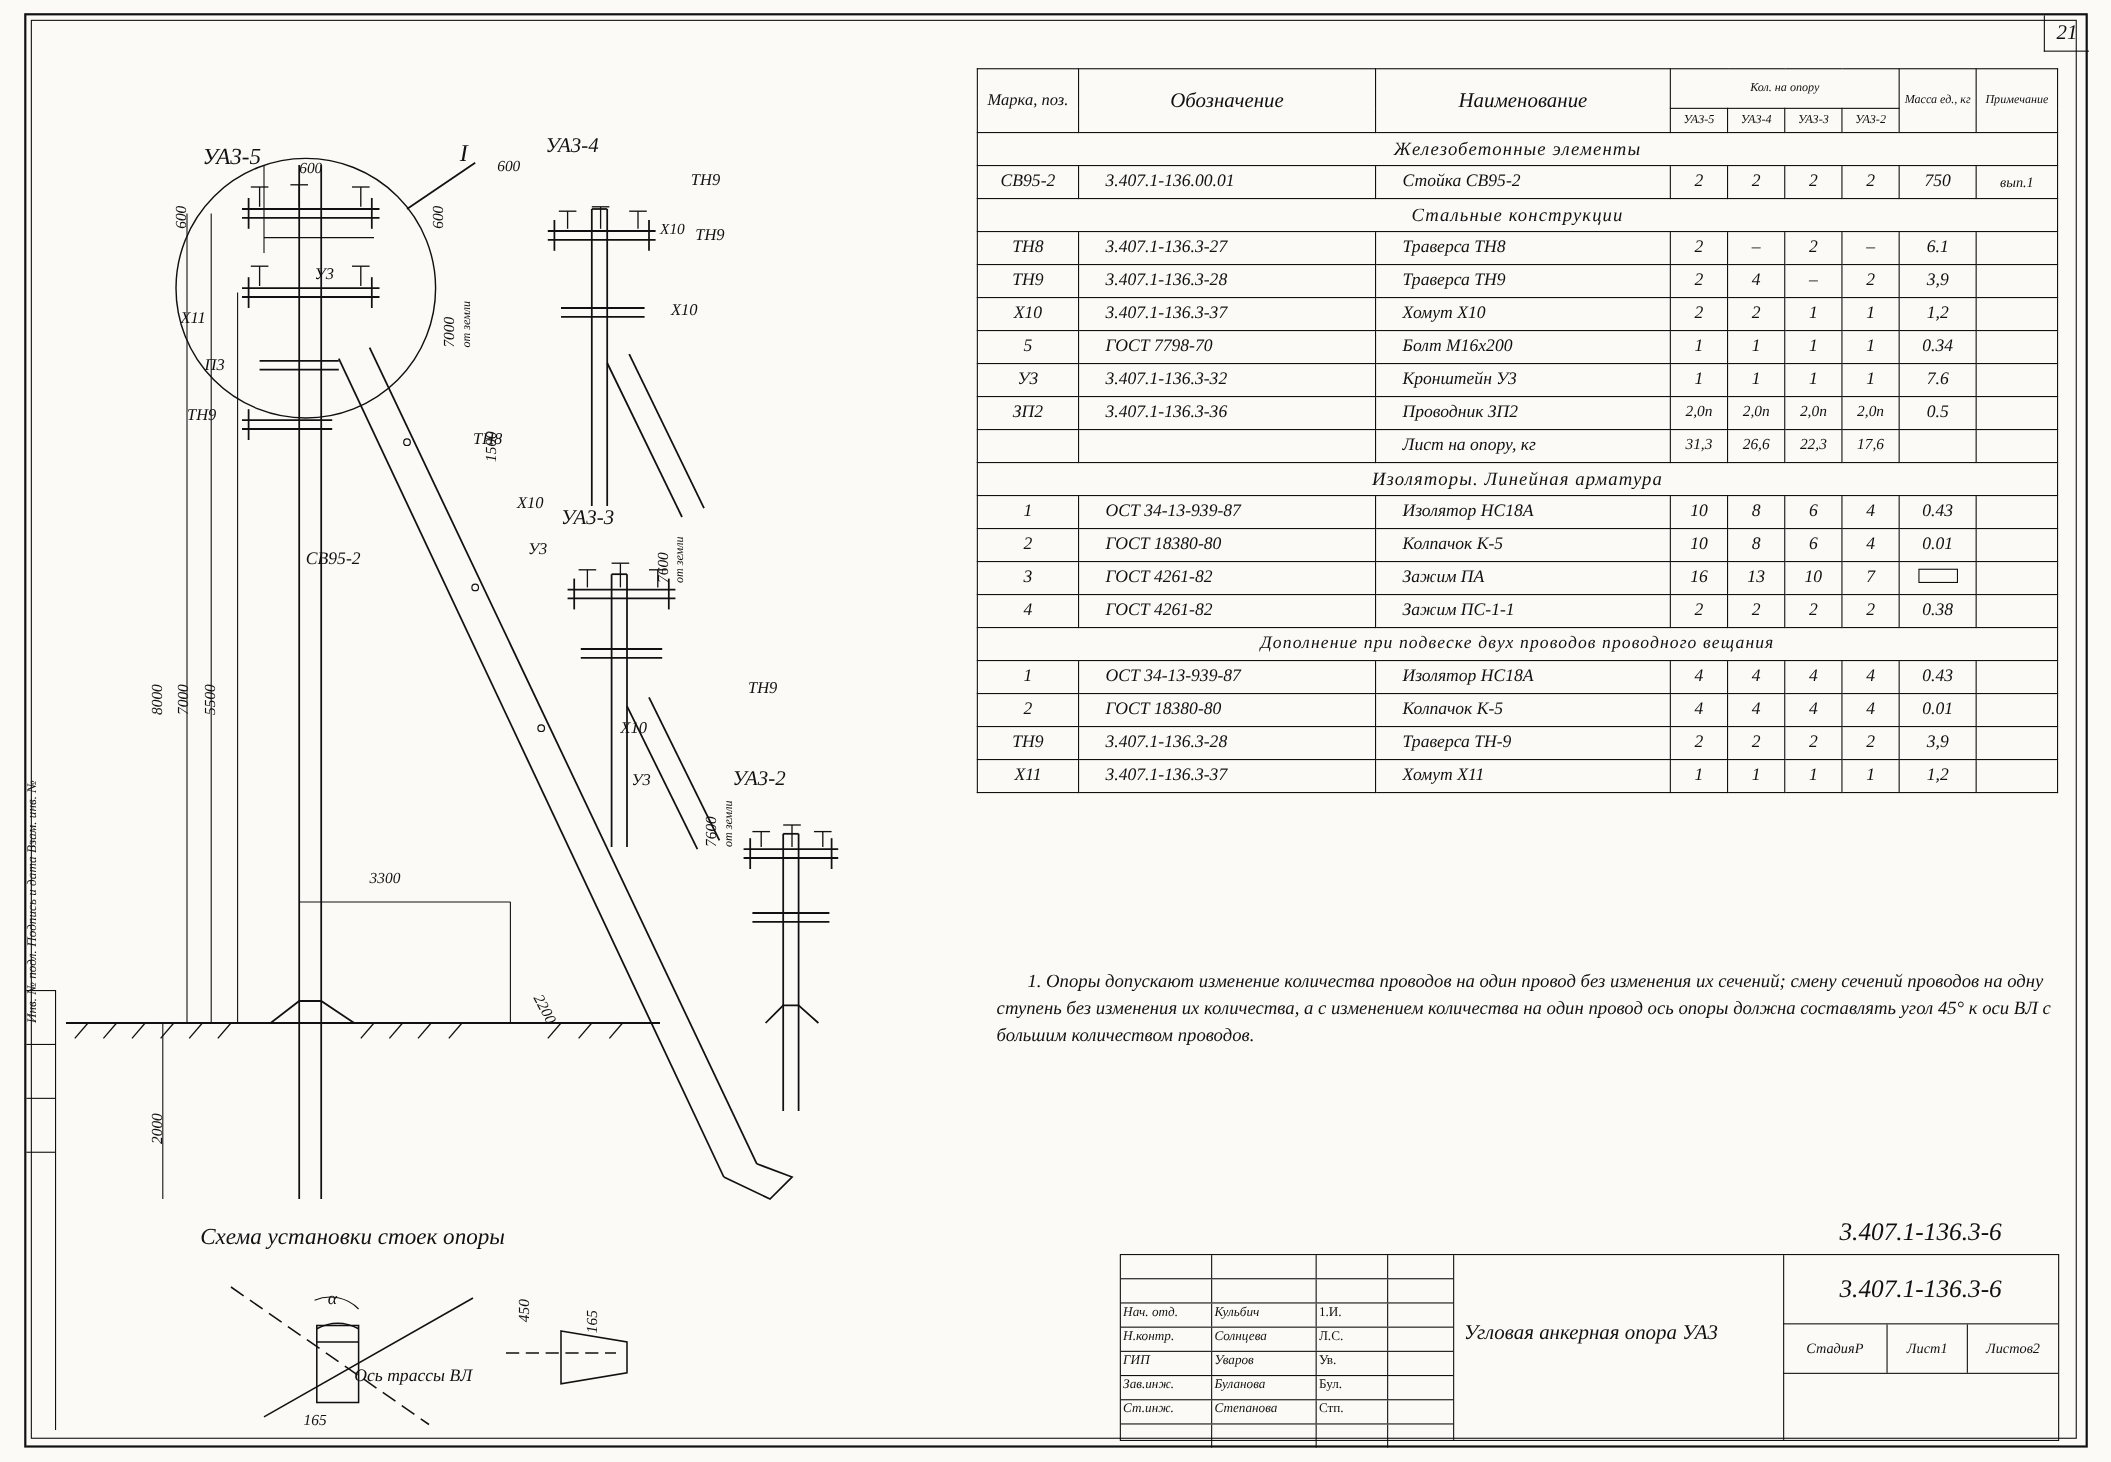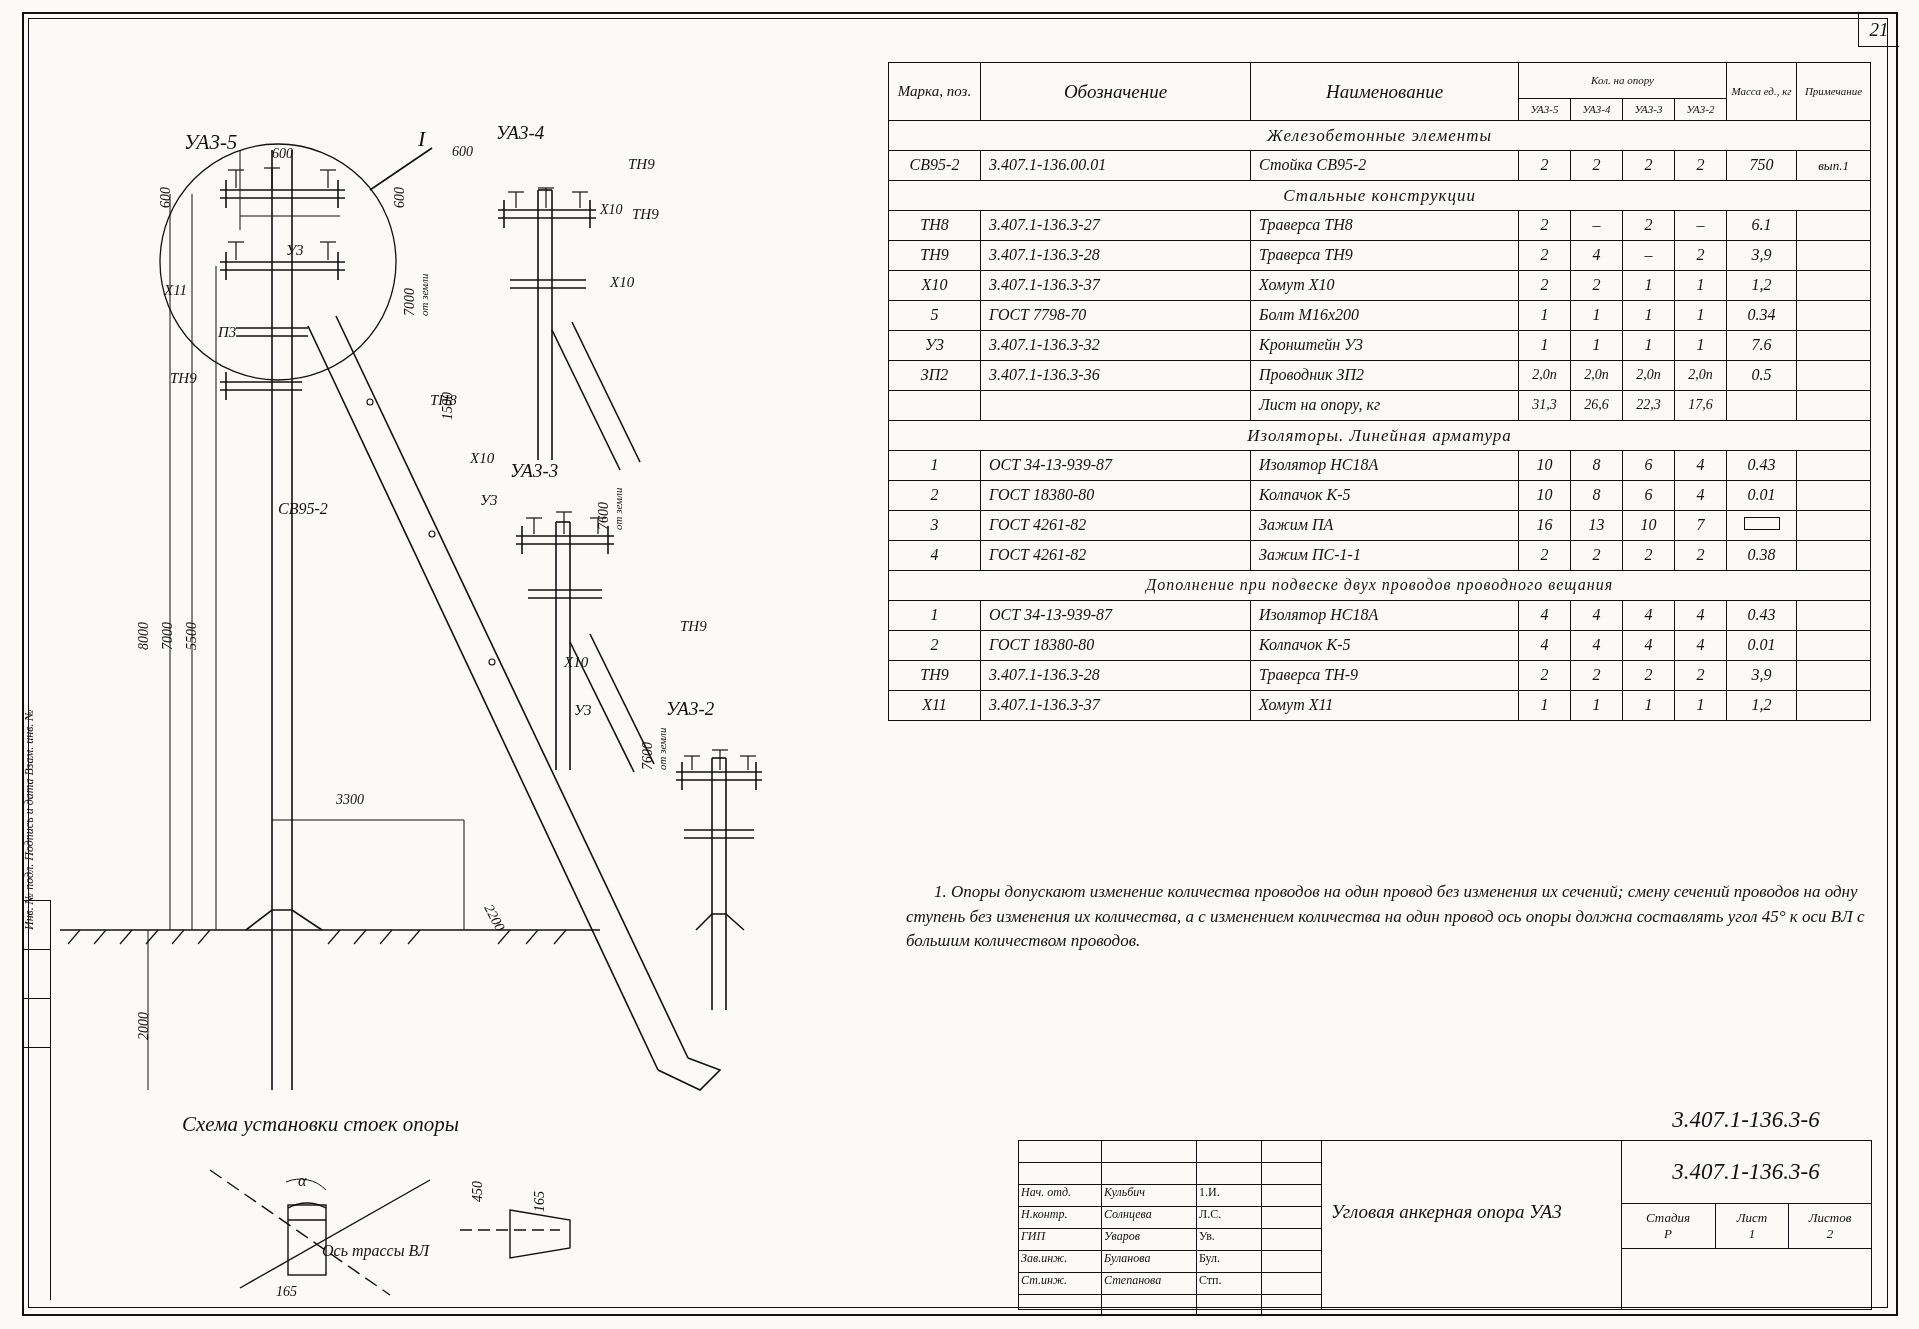--- a/index.html
+++ b/index.html
@@ -20,21 +20,21 @@
 
   
   .draw{position:absolute;left:40px;top:30px;width:860px;height:1270px;}
   .lbl{position:absolute;font-style:italic;white-space:nowrap;}
   .dim{position:absolute;font-style:italic;font-size:14px;white-space:nowrap;}
   .vert{transform:rotate(-90deg);transform-origin:0 0;}
 
   
   .spec{position:absolute;left:888px;top:62px;width:982px;border-collapse:collapse;table-layout:fixed;}
   .spec td,.spec th{border:1.4px solid #111;font-style:italic;text-align:center;font-size:16px;padding:1px 2px;line-height:1.05;}
-  .spec .l{text-align:left;padding-left:8px;}
+  .spec .l{text-align:left;padding-left:24px;}
   .spec .hdr{font-size:15px;}
   .spec .sect{font-size:17px;letter-spacing:1px;}
   .spec .small{font-size:11px;line-height:1;}
   .rowh{height:30px;}
 
   
   .notes{position:absolute;left:890px;top:880px;width:980px;font-style:italic;font-size:17px;line-height:1.45;}
   .notes p{margin:0 0 2px 16px;text-indent:28px;}
 
   
@@ -44,21 +44,21 @@
   .tb-left .r:last-child{border-bottom:none;}
   .tb-left .c1{width:80px;border-right:1px solid #111;font-size:12px;font-style:italic;padding-left:2px;}
   .tb-left .c2{width:92px;border-right:1px solid #111;font-size:12px;font-style:italic;padding-left:2px;}
   .tb-left .c3{width:62px;border-right:1px solid #111;font-size:12px;padding-left:2px;}
   .tb-left .c4{flex:1;font-size:12px;}
   .tb-mid{position:absolute;left:302px;top:0;width:300px;height:100%;border-right:1.6px solid #111;}
   .tb-mid .name{position:absolute;left:10px;top:58px;font-size:19px;font-style:italic;line-height:1.35;}
   .tb-right{position:absolute;left:602px;top:0;right:0;height:100%;}
   .tb-code{height:62px;border-bottom:1.6px solid #111;display:flex;align-items:center;justify-content:center;font-size:23px;font-style:italic;}
   .tb-sub{height:44px;border-bottom:1.6px solid #111;display:flex;}
-  .tb-sub div{border-right:1px solid #111;display:flex;flex-direction:column;align-items:center;justify-content:center;font-size:13px;font-style:italic;}
+  .tb-sub div{border-right:1px solid #111;display:flex;flex-direction:row;align-items:center;justify-content:center;font-size:13px;font-style:italic;}
   .tb-sub div:last-child{border-right:none;}
   .tb-org{height:60px;display:flex;align-items:center;justify-content:center;font-size:21px;font-style:italic;letter-spacing:1px;}
   .codewrap{position:absolute;left:602px;top:-34px;width:250px;text-align:center;font-size:23px;font-style:italic;}
 </style>
 </head>
 <body>
 
 <div class="sheet">
   <div class="frame"></div>
   <div class="frame2"></div>
@@ -226,21 +226,21 @@
     <div class="lbl" style="left:456px;top:92px;font-size:19px;">УА3-4</div>
     <div class="lbl" style="left:470px;top:430px;font-size:19px;">УА3-3</div>
     <div class="lbl" style="left:626px;top:668px;font-size:19px;">УА3-2</div>
 
     <div class="lbl" style="left:588px;top:126px;font-size:15px;">ТН9</div>
     <div class="lbl" style="left:592px;top:176px;font-size:15px;">ТН9</div>
     <div class="lbl" style="left:560px;top:172px;font-size:14px;">X10</div>
     <div class="lbl" style="left:570px;top:244px;font-size:15px;">X10</div>
     <div class="lbl" style="left:246px;top:212px;font-size:15px;">У3</div>
     <div class="lbl" style="left:124px;top:252px;font-size:15px;">X11</div>
-    <div class="lbl" style="left:146px;top:294px;font-size:15px;margin-left:32px;">П3</div>
+    <div class="lbl" style="left:146px;top:294px;font-size:15px;">П3</div>
     <div class="lbl" style="left:130px;top:340px;font-size:15px;">ТН9</div>
     <div class="lbl" style="left:390px;top:362px;font-size:15px;">ТН8</div>
     <div class="lbl" style="left:430px;top:420px;font-size:15px;">X10</div>
     <div class="lbl" style="left:440px;top:462px;font-size:15px;">У3</div>
     <div class="lbl" style="left:640px;top:588px;font-size:15px;">ТН9</div>
     <div class="lbl" style="left:524px;top:624px;font-size:15px;">X10</div>
     <div class="lbl" style="left:534px;top:672px;font-size:15px;">У3</div>
     <div class="lbl" style="left:238px;top:470px;font-size:16px;">СВ95-2</div>
 
     <div class="dim" style="left:232px;top:116px;">600</div>

